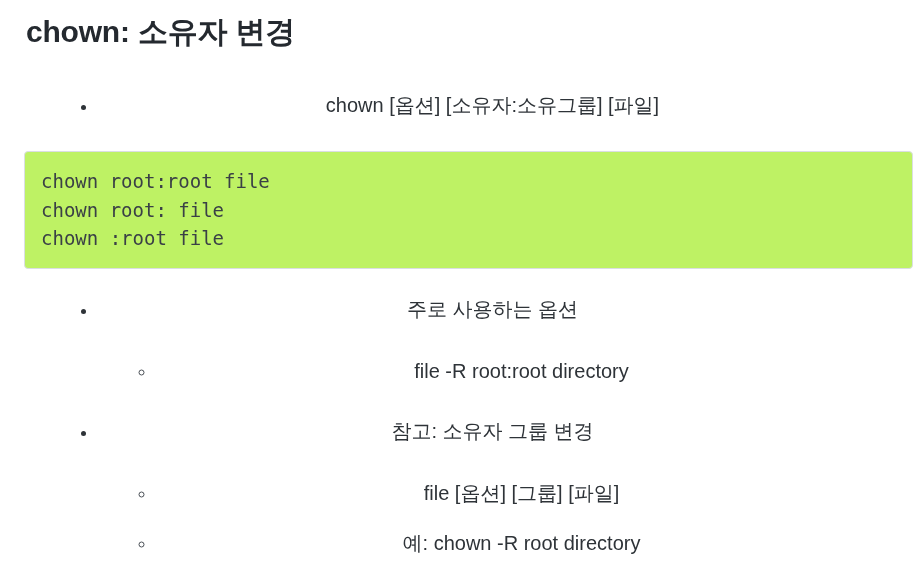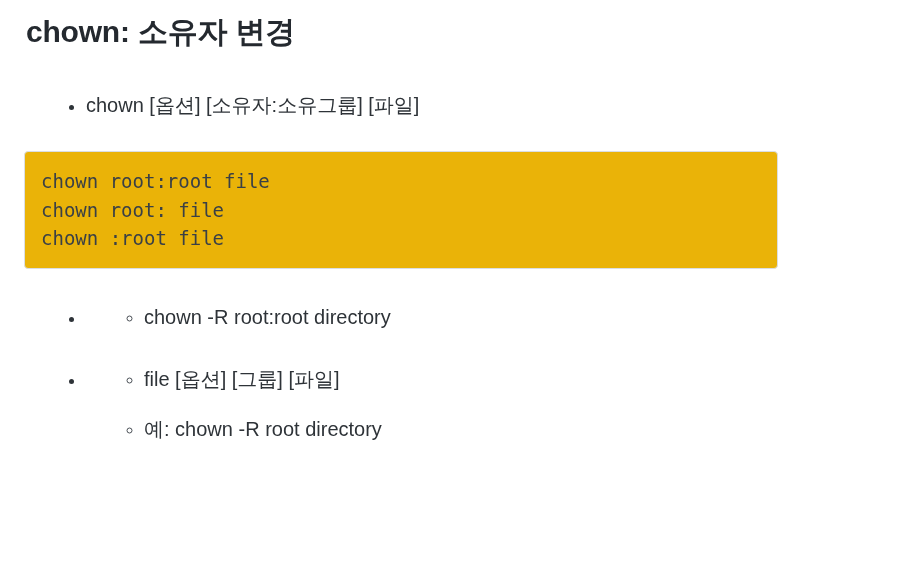--- a/index.html
+++ b/index.html
@@ -23,23 +23,24 @@
   }
   h1.doc-title {
     margin: 0 0 40px 2px;
     font-size: 30px;
     line-height: 39px;
     font-weight: 700;
     color: #24292f;
     letter-spacing: -0.2px;
   }
   ul.bullet-list {
-    margin: 4px;
+    margin: 16px;
     padding: 0 0 0 58px;
     list-style: disc outside;
+    text-align: center;
   }
   ul.bullet-list > li {
     font-size: 20px;
     line-height: 28px;
     margin: 0 0 32px 0;
     color: #2e3338;
   }
   ul.bullet-list > li::marker {
     color: #2e3338;
     font-size: 18px;
@@ -61,22 +62,22 @@
   }
   ul.usage-list {
     margin-bottom: 0;
   }
   ul.usage-list > li {
     margin-bottom: 0;
   }
   pre.code-block {
     box-sizing: border-box;
     margin: 32px 0 26px 0;
-    width: 754px;
-    background: #eab308;
+    width: 889px;
+    background: #bef264;
     border: 1px solid #dadee3;
     border-radius: 4px;
     padding: 15px 16px;
   }
   .code-line {
     font-family: "DejaVu Sans Mono", "Liberation Mono", monospace;
     font-size: 19px;
     line-height: 28.5px;
     color: #3a4046;
     white-space: pre;
@@ -92,25 +93,27 @@
   <ul class="bullet-list usage-list">
     <li>chown [옵션] [소유자:소유그룹] [파일]</li>
   </ul>
 
   <pre class="code-block"><span class="code-line">chown root:root file</span>
 <span class="code-line">chown root: file</span>
 <span class="code-line">chown :root file</span></pre>
 
   <ul class="bullet-list">
     <li>
+      <span>주로 사용하는 옵션</span>
       <ul class="sub-list">
-        <li>chown -R root:root directory</li>
+        <li>file -R root:root directory</li>
       </ul>
     </li>
     <li>
+      <span>참고: 소유자 그룹 변경</span>
       <ul class="sub-list">
         <li>file [옵션] [그룹] [파일]</li>
         <li>예: chown -R root directory</li>
       </ul>
     </li>
   </ul>
 
 </div>
 
 </body></html>

